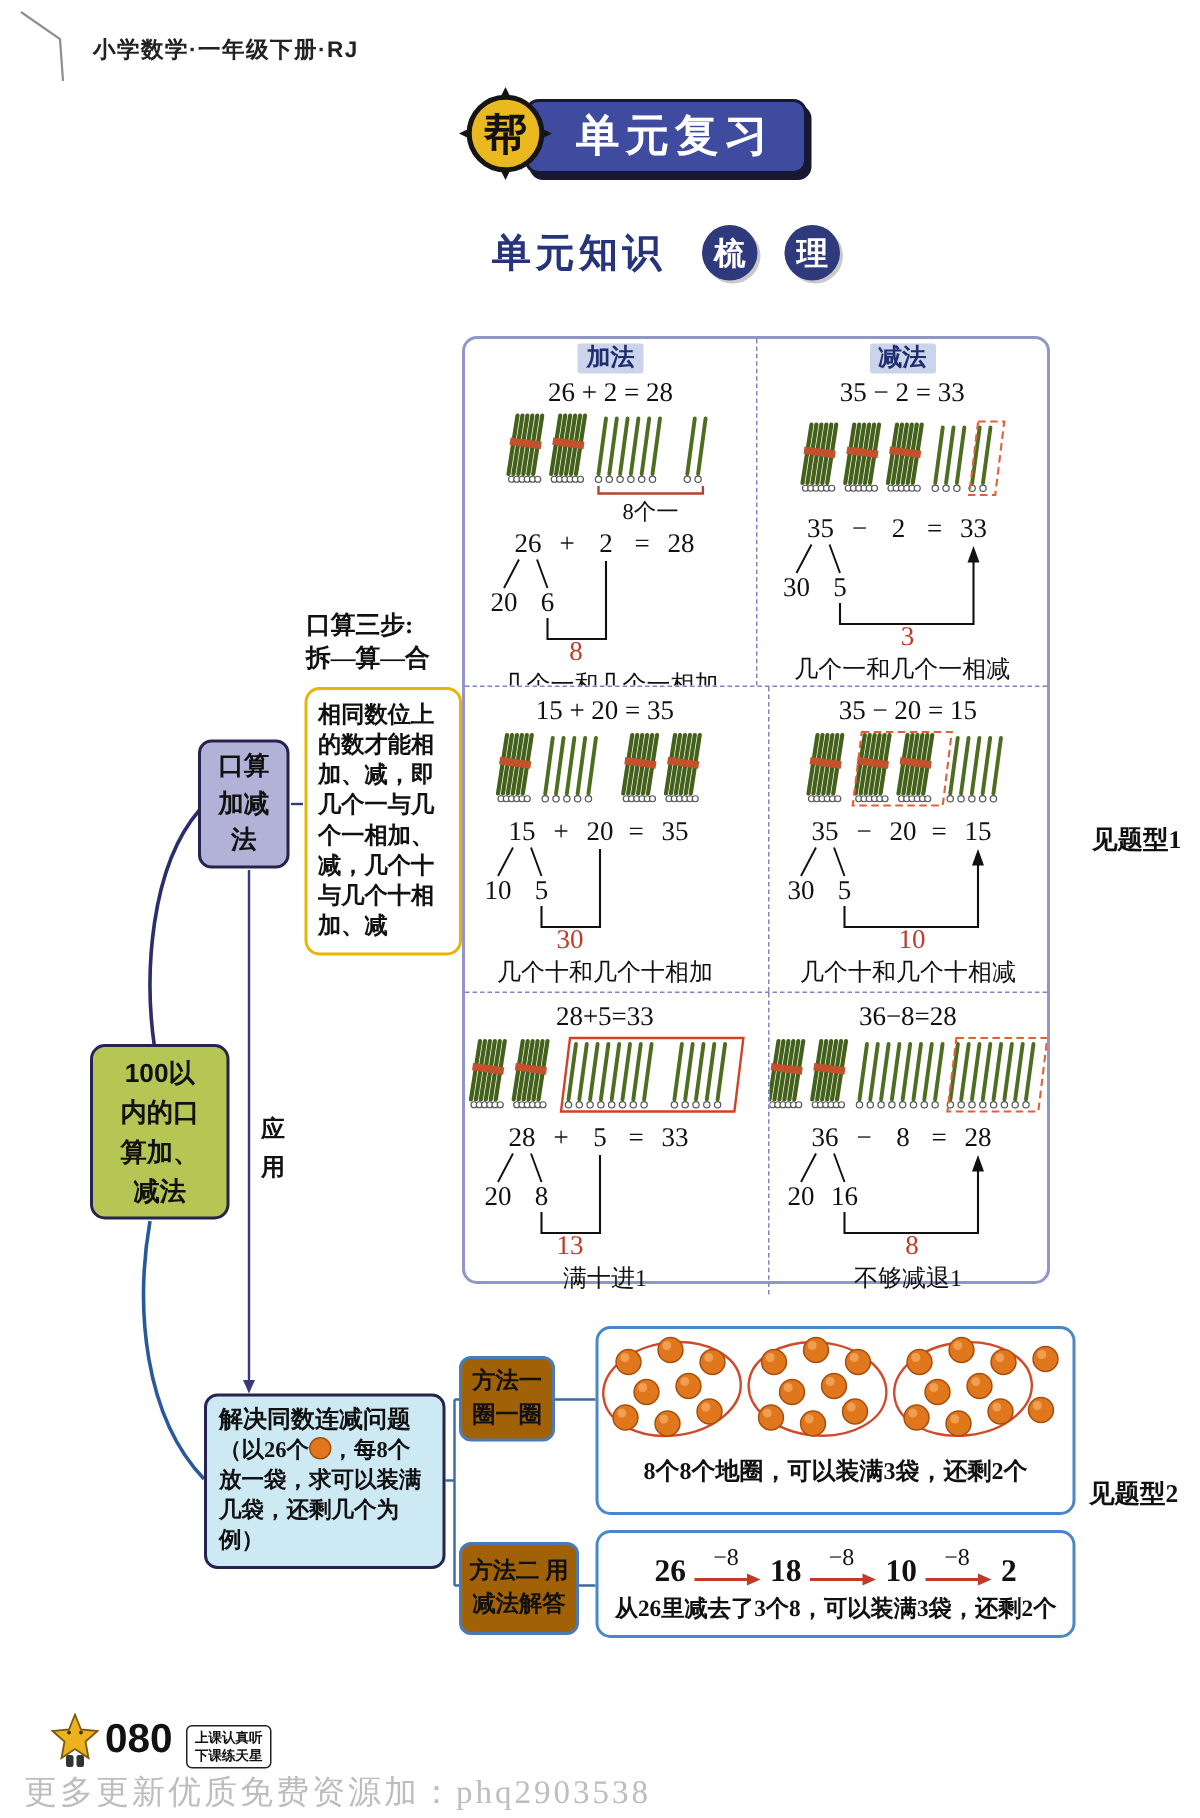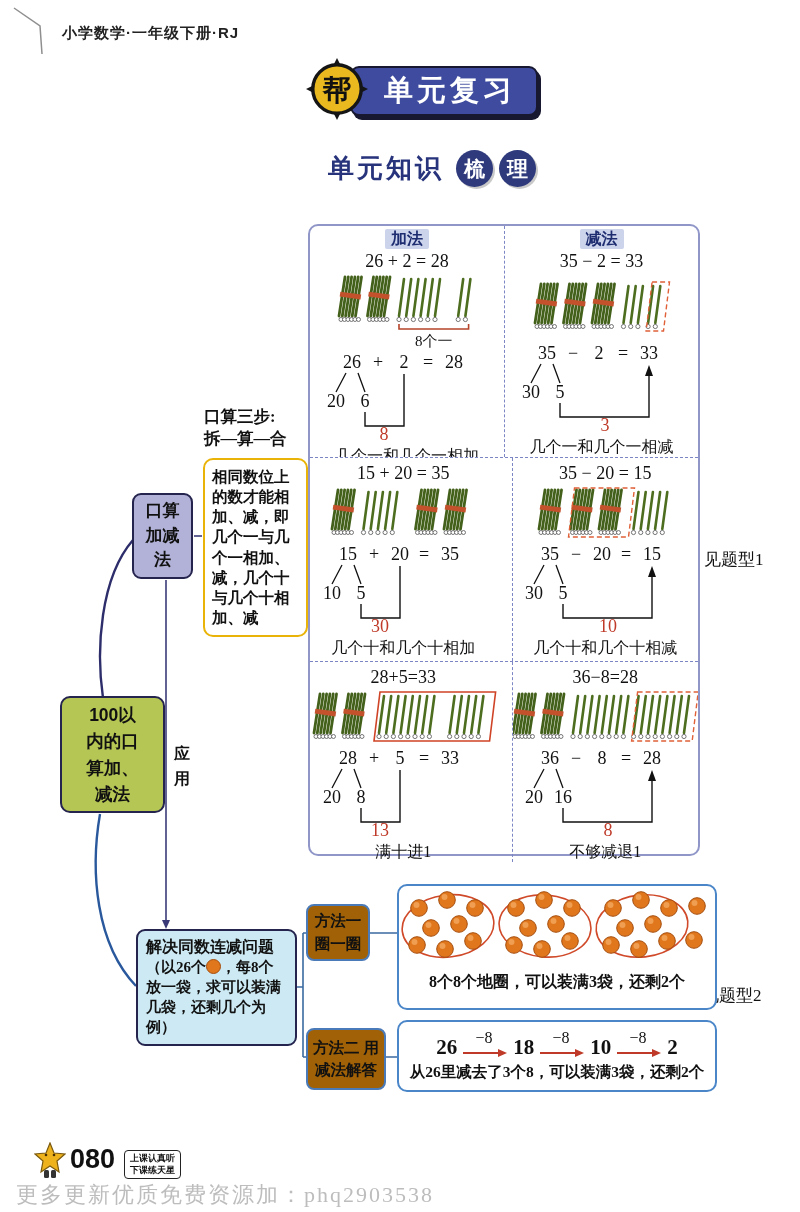--- a/index.html
+++ b/index.html
@@ -14,21 +14,21 @@
 
   
   .banner-rect{left:350px;top:66px;width:184px;height:46px;background:#3e4b9e;
                border:2.5px solid #181830;border-radius:9px;box-shadow:3px 4px 0 #181830;
                display:flex;align-items:center;justify-content:center;}
   .banner-rect span{color:#fff;font-family:"Liberation Sans",sans-serif;font-weight:bold;
                font-size:29px;letter-spacing:4px;padding-left:12px;}
   .medal{left:306px;top:58px;width:62px;height:62px;}
 
   
-  .section-row{left:328px;top:150px;display:flex;align-items:center;gap:12px;}
+  .section-row{left:328px;top:150px;display:flex;align-items:center;gap:24px;}
   .section-title{font-family:"Liberation Sans",sans-serif;font-weight:bold;font-size:26px;
                  color:#27337b;letter-spacing:3px;}
   .badge-circle{width:37px;height:37px;border-radius:50%;background:#2e3a7c;color:#fff;
                 font-family:"Liberation Sans",sans-serif;font-weight:bold;font-size:21px;
                 display:flex;align-items:center;justify-content:center;
                 box-shadow:2px 2px 0 #c9c9c9;}
   .badge-circle + .badge-circle{margin-left:-6px;}
 
   
   .ktable{left:308px;top:224px;width:392px;height:632px;border:2px solid #9097c8;
@@ -47,37 +47,37 @@
   
   .note-top{left:204px;top:406px;font-size:16.5px;font-weight:bold;line-height:1.35;}
   .rule-box{left:203px;top:458px;width:105px;box-sizing:border-box;background:#fff;
             border:2px solid #eab308;border-radius:10px;padding:7px 7px;
             font-size:15.5px;font-weight:600;line-height:1.3;}
   .node{box-sizing:border-box;border:2.5px solid #24244e;display:flex;align-items:center;
         justify-content:center;text-align:center;font-weight:bold;
         font-family:"Liberation Sans",sans-serif;}
   .node-purple{left:132px;top:493px;width:61px;height:86px;background:#b2b2d8;
                border-radius:9px;font-size:17px;line-height:1.45;}
-  .node-green{left:60px;top:696px;width:105px;height:117px;background:#b6c654;
+  .node-green{left:60px;top:696px;width:93px;height:117px;background:#b6c654;
               border-radius:10px;font-size:17.5px;line-height:1.5;}
   .edge-label{left:174px;top:742px;font-size:16px;font-weight:600;line-height:1.55;}
   .node-cyan{left:136px;top:929px;width:161px;height:117px;background:#cdeaf4;
              border:2.5px solid #24244e;border-radius:9px;box-sizing:border-box;
              padding:6px 8px;}
   .node-cyan .t{font-family:Liberation Serif, serif;font-weight:bold;font-size:16px;
                 line-height:20px;}
   .node-cyan .b{font-size:15px;font-weight:600;line-height:20px;}
   .orange-dot{display:inline-block;width:13px;height:13px;border-radius:50%;
               background:#e0771c;border:1px solid #a64e0e;vertical-align:-2px;}
   .method-box{box-sizing:border-box;background:#a16207;border:2px solid #4a7ab8;border-radius:8px;
               display:flex;align-items:center;justify-content:center;text-align:center;
               font-size:15.5px;font-weight:600;line-height:1.45;}
   .m1{left:306px;top:904px;width:64px;height:57px;}
   .m2{left:306px;top:1028px;width:80px;height:62px;}
-  .see{font-size:17px;font-weight:400;}
+  .see{font-size:17px;font-weight:700;margin-left:24px;}
 
   
   .panel{box-sizing:border-box;background:#fff;border:2px solid #4a86c8;border-radius:10px;
          display:flex;flex-direction:column;align-items:center;}
   .panel-oranges{left:397px;top:884px;width:320px;height:126px;padding-top:2px;}
   .panel-chain{left:397px;top:1020px;width:320px;height:72px;justify-content:center;}
   .panel-cap{font-size:16px;line-height:19px;font-weight:600;}
   .chain-row{display:flex;align-items:flex-end;gap:4px;}
   .chain-row .num{font-size:21px;font-weight:600;line-height:26px;}
   .chain-cap{font-size:15.5px;font-weight:600;margin-top:2px;}

